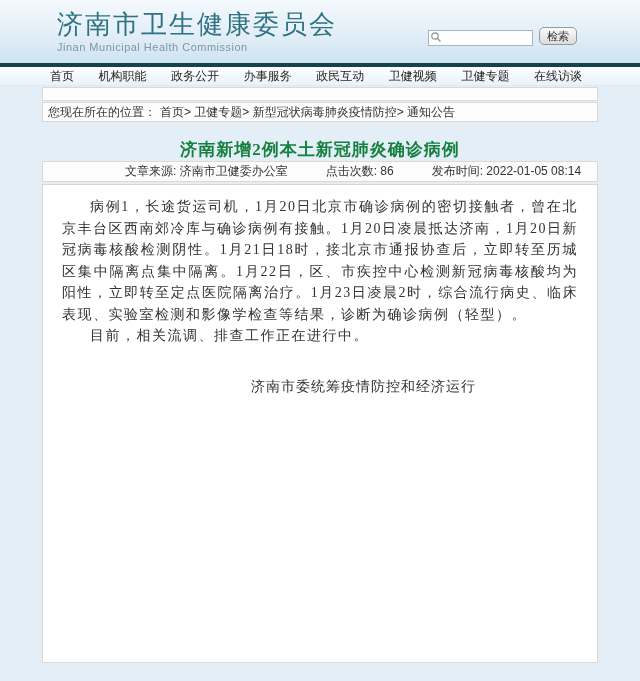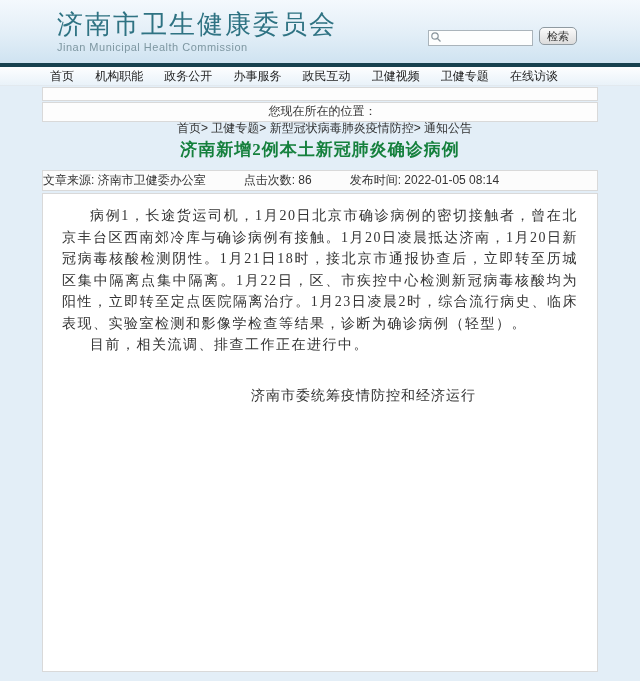--- a/index.html
+++ b/index.html
@@ -58,21 +58,21 @@
     font-family: inherit;
   }
   
   .divider-dark { height: 4px; background: #17414f; }
   .nav {
     height: 19px;
     background: linear-gradient(180deg, #fdfeff, #e9f2f9);
     display: flex;
     justify-content: space-between;
     align-items: center;
-    padding: 0 82px 0 50px;
+    padding: 0 58px 0 50px;
     border-bottom: 1px solid #e2e9ef;
   }
   .nav-item {
     font-size: 12px;
     color: #222;
     cursor: pointer;
     white-space: nowrap;
   }
   
   .col-box {
@@ -83,38 +83,37 @@
   }
   .subnav-strip { height: 14px; margin-top: 1px; }
   .breadcrumb-bar {
     height: 20px;
     margin-top: 1px;
     display: flex;
     align-items: center;
     padding-left: 5px;
     font-size: 12px;
     color: #333;
-    flex-direction: column;
   }
   .breadcrumb-bar .crumb-path { margin-left: 4px; }
   
   .article-title {
     margin-top: 16px;
     text-align: center;
     font-size: 17px;
     font-weight: bold;
     color: #15803d;
     letter-spacing: 1px;
     font-family: "Liberation Serif", "DejaVu Serif", serif;
   }
   .meta-bar {
-    margin-top: 9px;
     height: 21px;
     display: flex;
     align-items: center;
+    padding-left: 82px;
     font-size: 12px;
     color: #333;
     background: #fcfcfc;
   }
   .meta-item { white-space: nowrap; }
   .meta-item + .meta-item { margin-left: 38px; }
   .article-box {
     margin-top: 2px;
     height: 479px;
     background: #ffffff;

